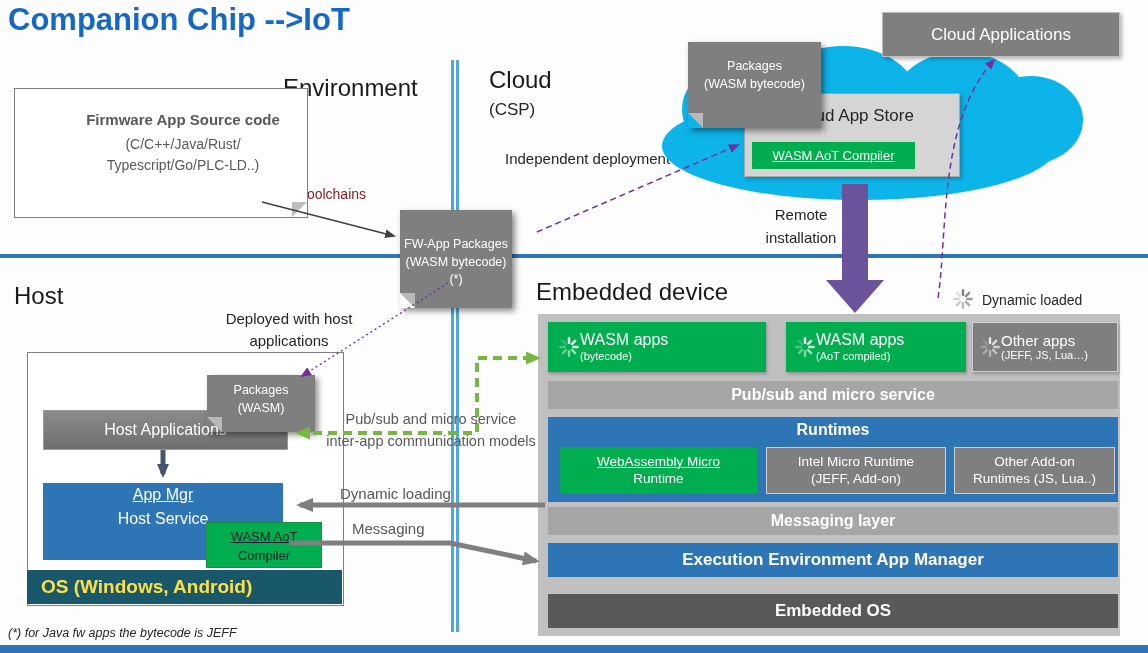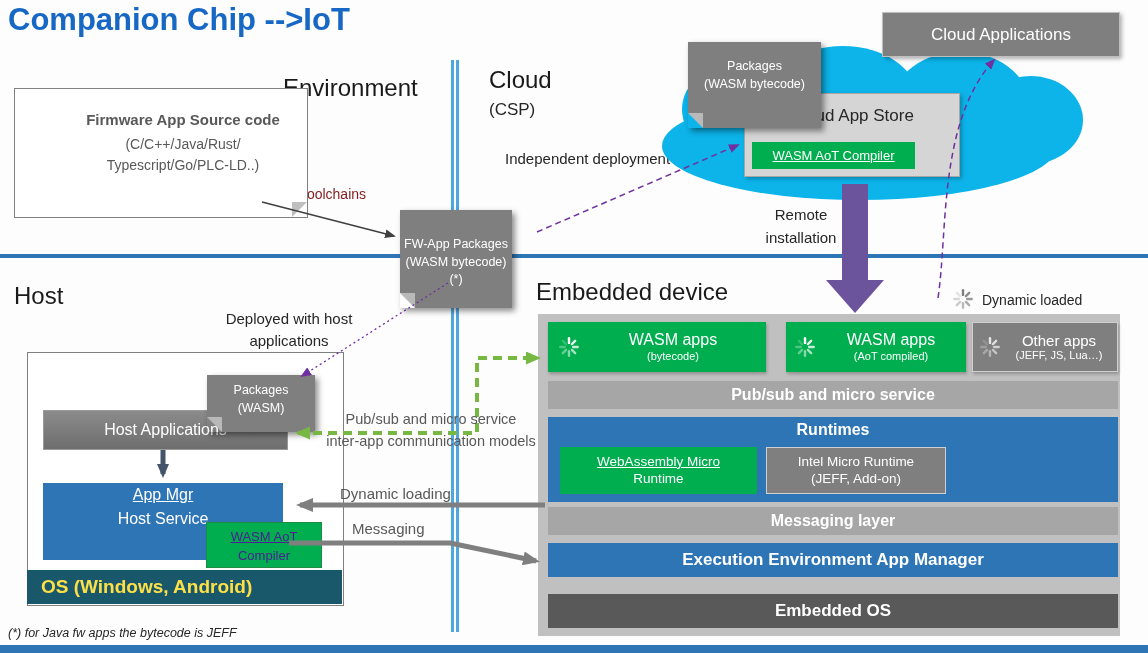--- a/index.html
+++ b/index.html
@@ -7,21 +7,21 @@
           font-family:"Liberation Sans",sans-serif;color:#262626;}
   .abs{position:absolute;}
   .sec{font-size:24px;color:#1a1a1a;}
   .note{background:linear-gradient(45deg, rgba(0,0,0,0) 11px, #7F7F7F 11px);color:#fff;text-align:center;
         box-shadow:3px 3px 6px rgba(0,0,0,.45);font-size:12.5px;line-height:1.4;z-index:22;}
   .note .flap{position:absolute;left:0;bottom:0;width:15px;height:15px;background:#B9B9B9;
         clip-path:polygon(0 0,100% 100%,100% 0);}
   .bar{color:#fff;font-weight:bold;text-align:center;display:flex;align-items:center;justify-content:center;z-index:12;}
   .cloudblob{background:#0CB4EA;border-radius:50%;z-index:6;}
   .appbox{display:flex;align-items:center;z-index:13;color:#fff;box-shadow:1px 2px 3px rgba(0,0,0,.25);}
-  .appbox .txt{flex:1;text-align:center;line-height:1.15;}
+  .appbox .txt{flex:1;line-height:1.15;}
   .appbox .t1{font-size:16px;}
   .appbox .t2{font-size:11px;}
   .rtbox{z-index:13;color:#fff;display:flex;flex-direction:column;align-items:center;justify-content:center;
          font-size:13.5px;line-height:1.25;text-align:center;}
   .spinner{width:22px;height:22px;display:block;}
   .u{text-decoration:underline;}
   .lbl{z-index:45;}
   svg.overlay{position:absolute;left:0;top:0;z-index:40;pointer-events:none;}
 </style>
 </head>
@@ -120,21 +120,21 @@
 
   <div class="abs" style="left:43px;top:410px;width:243px;height:38px;background:linear-gradient(#8B8B8B,#6E6E6E);border:1px solid #9A9A9A;z-index:12;display:flex;align-items:center;justify-content:center;color:#fff;font-size:16px;">
     <span>Host Applications</span>
   </div>
 
   <div class="abs" style="left:43px;top:483px;width:240px;height:77px;background:#2E75B6;z-index:12;text-align:center;color:#fff;font-size:16px;line-height:1.5;box-sizing:border-box;">
     <div class="u">App Mgr</div>
     <div>Host Service</div>
   </div>
 
-  <div class="abs" style="left:206px;top:522px;width:116px;height:46px;background:#00AE4F;border:1px solid #1d8a45;z-index:14;text-align:center;color:#4c1d95;font-size:13px;line-height:1.45;padding-top:5px;box-sizing:border-box;">
+  <div class="abs" style="left:206px;top:522px;width:116px;height:46px;background:#00AE4F;border:1px solid #1d8a45;z-index:14;text-align:center;color:#0f172a;font-size:13px;line-height:1.45;padding-top:5px;box-sizing:border-box;">
     <div class="u">WASM AoT</div>
     <div>Compiler</div>
   </div>
 
   <div class="abs" style="left:27px;top:570px;width:315px;height:34px;background:#19576B;z-index:10;display:flex;align-items:center;color:#fde047;font-weight:bold;font-size:19px;padding-left:14px;box-sizing:border-box;">
     <span>OS (Windows, Android)</span>
   </div>
 
   <div class="abs" style="left:538px;top:314px;width:582px;height:322px;background:#C0C0C0;z-index:8;"></div>
 
@@ -173,20 +173,24 @@
   <div class="abs" style="left:548px;top:417px;width:570px;height:85px;background:#2E75B6;z-index:11;">
     <div style="text-align:center;color:#fff;font-weight:bold;font-size:16px;margin-top:4px;">Runtimes</div>
   </div>
   <div class="abs rtbox" style="left:560px;top:447px;width:197px;height:47px;background:#00AE4F;">
     <div class="u">WebAssembly Micro</div>
     <div>Runtime</div>
   </div>
   <div class="abs rtbox" style="left:766px;top:447px;width:180px;height:47px;background:#7F7F7F;border:1px solid #D0D0D0;box-sizing:border-box;">
     <div>Intel Micro Runtime</div>
     <div>(JEFF, Add-on)</div>
+  </div>
+  <div class="abs rtbox" style="left:954px;top:447px;width:161px;height:47px;background:#7F7F7F;border:1px solid #D0D0D0;box-sizing:border-box;">
+    <div>Other Add-on</div>
+    <div>Runtimes (JS, Lua..)</div>
   </div>
 
   <div class="abs bar" style="left:548px;top:543px;width:570px;height:34px;background:#2E75B6;font-size:17px;">
     <span>Execution Environment App Manager</span>
   </div>
 
   <div class="abs bar" style="left:548px;top:507px;width:570px;height:28px;background:#A6A6A6;font-size:16px;">
     <span>Messaging layer</span>
   </div>
 

